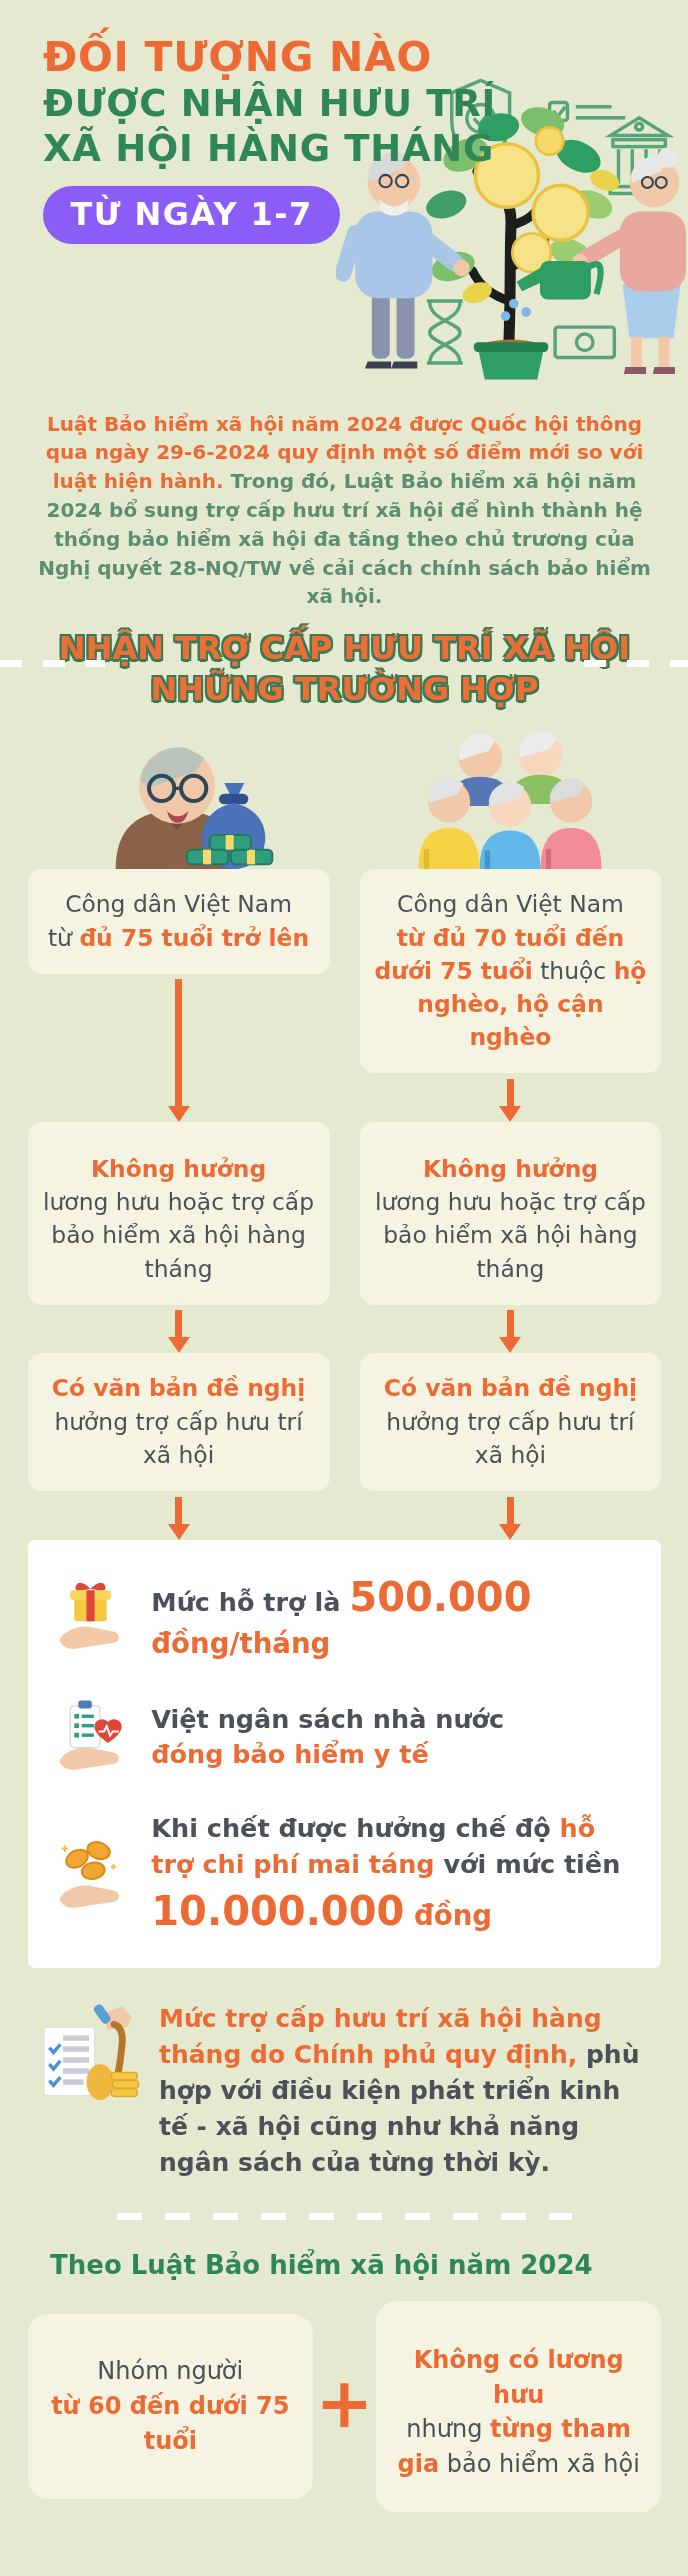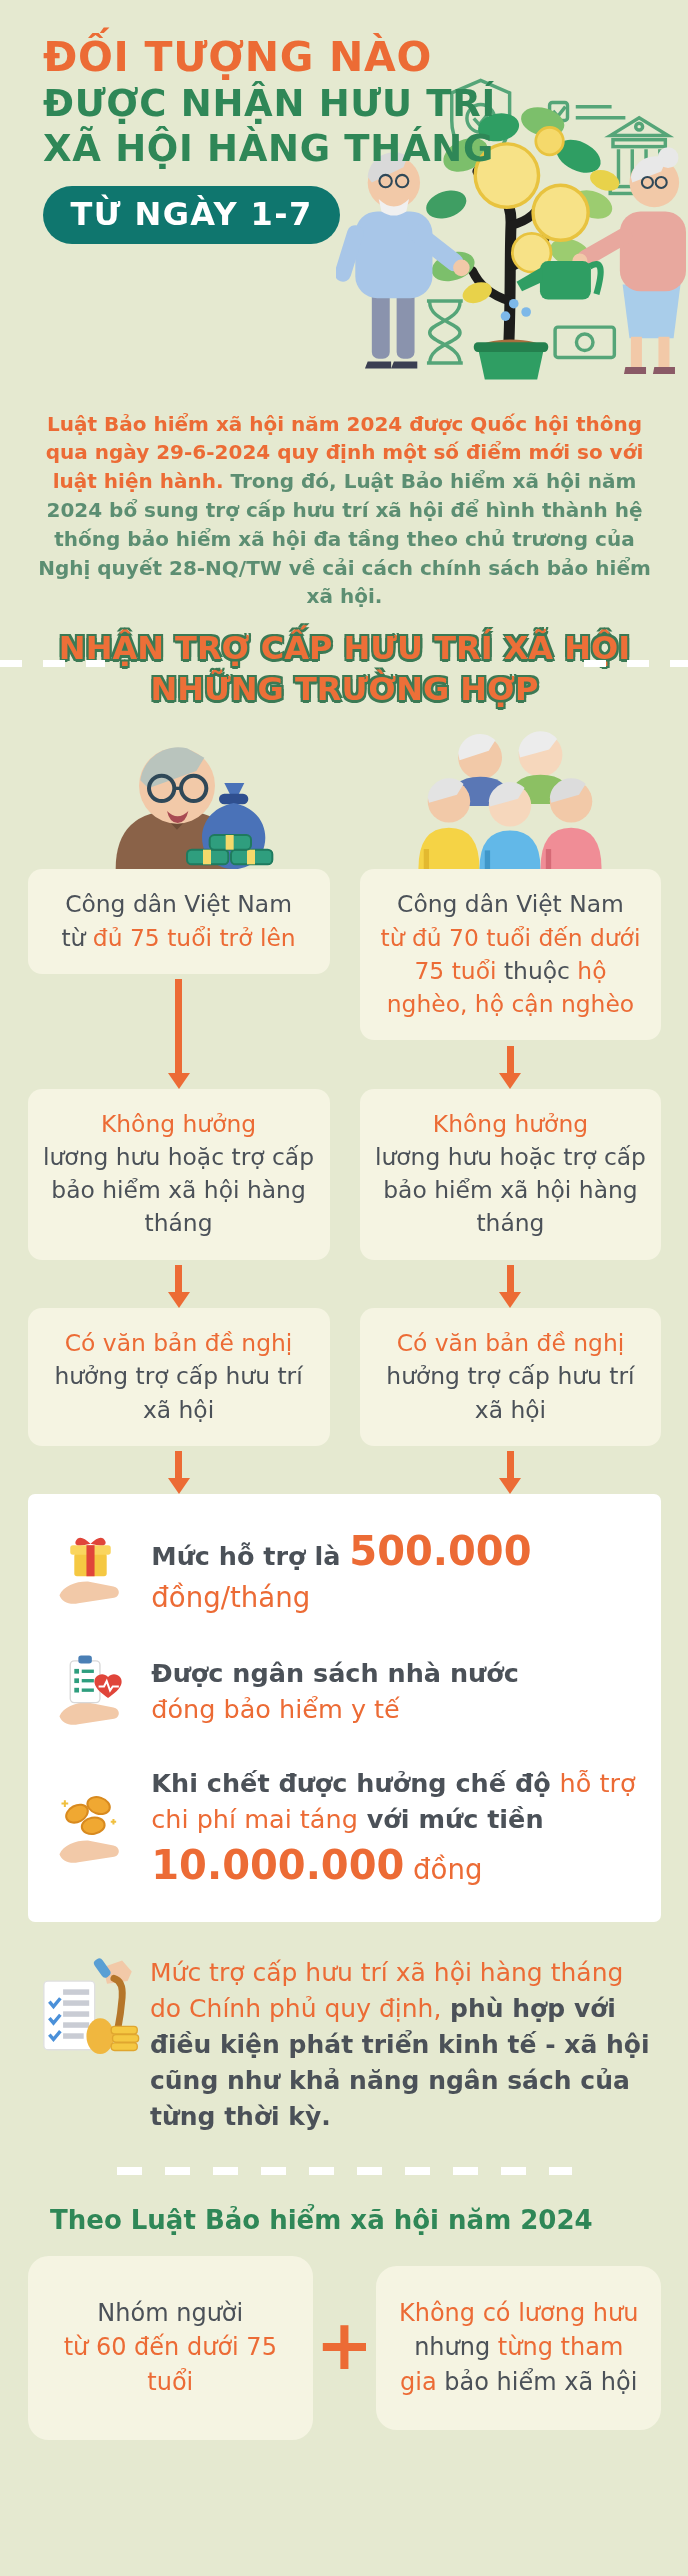--- a/index.html
+++ b/index.html
@@ -5,21 +5,21 @@
   html,body{margin:0;padding:0;}
   body{font-family:"DejaVu Sans","Liberation Sans",sans-serif;}
   .page{position:relative;width:689px;height:2576px;overflow:hidden;background:#e5e9d0;}
 
   
   .hero{position:relative;height:389px;}
   .hero-art{position:absolute;right:2.8px;top:39px;width:350px;height:342px;z-index:1;}
   .hero-text{position:relative;z-index:2;padding:34px 0 0 43px;}
   .title-l1{font-size:41px;font-weight:800;color:#ec6b35;line-height:1.15;letter-spacing:0.7px;}
   .title-l2{font-size:37px;font-weight:800;color:#2f8757;line-height:1.22;letter-spacing:0.7px;}
-  .badge{display:inline-block;margin-top:15px;background:#0f766e;color:#fff;
+  .badge{display:inline-block;margin-top:15px;background:#8b5cf6;color:#fff;
          font-size:32px;font-weight:800;padding:8.3px 27.6px 11px;border-radius:34px;letter-spacing:1.4px;}
 
   
   .intro{margin:20.7px 26px 0;text-align:center;font-size:20px;font-weight:700;line-height:1.44;}
   .intro-hl{color:#ec6b35;}
   .intro-rest{color:#5c8e72;}
 
   
   .sec-head{position:relative;margin-top:16.5px;text-align:center;font-size:32px;font-weight:800;
             color:#ed6f38;line-height:1.28;
@@ -29,35 +29,35 @@
   .sec-head .dash.r{right:0;}
   .sec-head .dash.l{left:0;}
 
   
   .case-icons{display:grid;grid-template-columns:1fr 1fr;gap:30px;padding:9.6px 27.6px 0;align-items:end;}
   .case-icons .ic{display:flex;justify-content:center;align-items:flex-end;}
   .case-row{display:grid;grid-template-columns:1fr 1fr;gap:30px;padding:0 27.6px;}
   .cell{display:flex;flex-direction:column;}
   .box{background:#f5f4e2;border-radius:14px;padding:19px 15px;text-align:center;
        font-size:23.4px;line-height:1.42;color:#4b5158;font-weight:500;}
-  .hl{color:#ec6b35;font-weight:400;}
+  .hl{color:#ec6b35;font-weight:700;margin-top:12px;}
   .blk{display:block;}
   .varrow{display:flex;flex-direction:column;align-items:center;flex:1;min-height:43px;padding:5.5px 0 0;}
   .varrow .stem{width:6.9px;flex:1;background:#ec6b35;min-height:15px;}
   .varrow .head{width:0;height:0;border-left:11.7px solid transparent;border-right:11.7px solid transparent;border-top:16.5px solid #ec6b35;}
 
   
   .benefits{background:#fff;border-radius:7px;margin:0 27.6px;padding:29px 22px;display:flex;flex-direction:column;gap:32px;}
   .brow{display:flex;align-items:center;gap:20.7px;}
   .bicon{flex:0 0 81px;width:81px;}
   .btext{font-size:25.5px;line-height:1.4;color:#4b5158;font-weight:600;}
   .amount{font-size:40px;font-weight:800;color:#ec6b35;}
 
   
-  .note{display:flex;gap:10px;margin:33px 37px 0;align-items:flex-start;}
+  .note{display:flex;gap:19px;margin:33px 37px 0;align-items:flex-start;}
   .nicon{flex:0 0 103px;width:103px;}
   .ntext{font-size:25px;font-weight:700;line-height:1.44;color:#4b5158;}
 
   .divider{height:7.6px;margin:32px auto 0;width:455px;
            background:repeating-linear-gradient(90deg,#fff 0 25px,transparent 25px 48px);}
 
   
   .law-h{margin:30px 0 0 50px;font-size:26px;font-weight:700;color:#2f8757;}
   .law-row{display:grid;grid-template-columns:1fr 63px 1fr;align-items:center;margin:20.7px 27.6px 0;}
   .law-box{background:#f5f4e2;border-radius:20.7px;padding:40px 16.5px;text-align:center;
@@ -324,21 +324,21 @@
             <rect x="36" y="42" width="7" height="7"></rect>
               <rect x="47" y="43" width="18" height="5"></rect>
             <rect x="36" y="56" width="7" height="7"></rect>
               <rect x="47" y="57" width="18" height="5"></rect>
           </g>
           <path d="M86 40 c-8 -9 -22 -2 -20 9 c1 8 12 17 20 22 c8 -5 19 -14 20 -22 c2 -11 -12 -18 -20 -9 z" fill="#e0453a"></path>
           <path d="M72 54 h8 l4 -8 5 14 4 -6 h9" stroke="#fff" stroke-width="3" fill="none"></path>
         </svg>
       </span>
       <div class="btext">
-        <span class="blk">Được ngân sách nhà nước</span>
+        <span class="blk">Việt ngân sách nhà nước</span>
         <span class="hl">đóng bảo hiểm y tế</span>
       </div>
     </div>
     <div class="brow">
       <span class="bicon">
         <svg width="81" height="81" viewBox="0 0 120 120">
           <path d="M14 98 C20 84 40 77 58 78 L94 85 C104 87 105 99 95 102 L42 110 C28 113 17 107 14 98 Z" fill="#f2c9a8"></path>
           <ellipse cx="40" cy="38" rx="17" ry="12" transform="rotate(-28 40 38)" fill="#f0a832" stroke="#d88a1f" stroke-width="3"></ellipse>
           <ellipse cx="72" cy="26" rx="17" ry="12" transform="rotate(18 72 26)" fill="#f0a832" stroke="#d88a1f" stroke-width="3"></ellipse>
           <ellipse cx="64" cy="56" rx="17" ry="12" transform="rotate(-10 64 56)" fill="#f0a832" stroke="#d88a1f" stroke-width="3"></ellipse>

